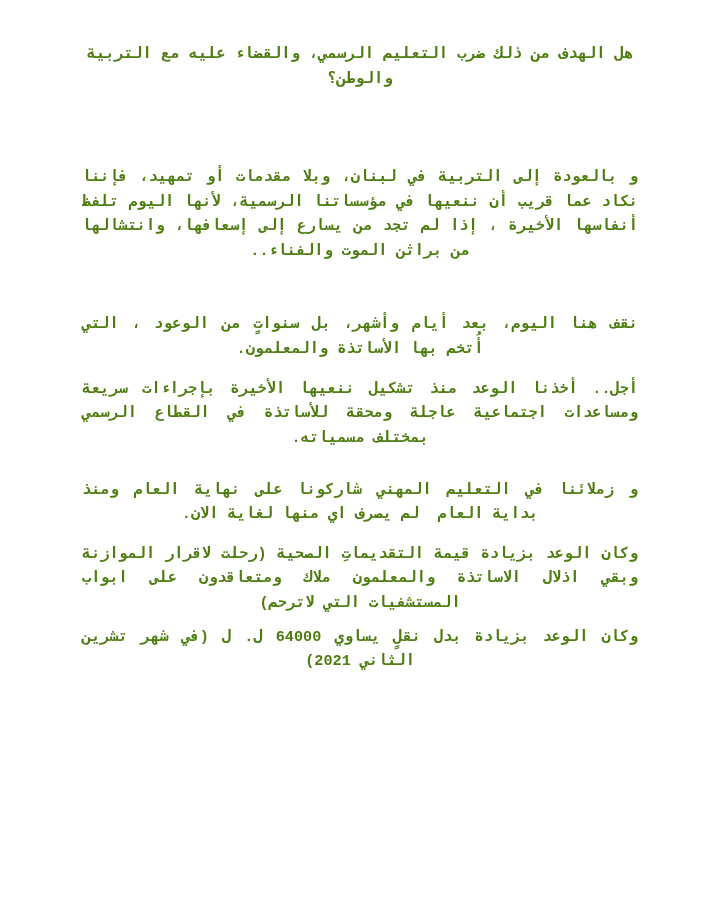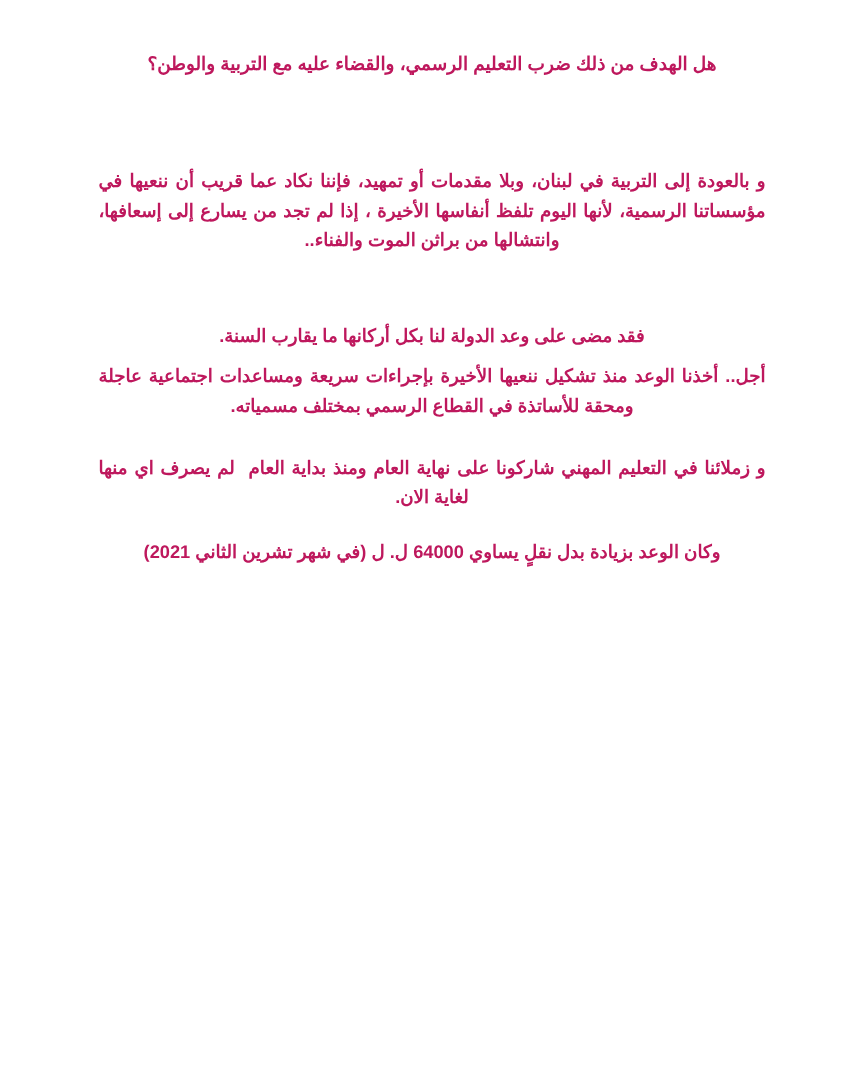--- a/index.html
+++ b/index.html
@@ -19,22 +19,22 @@
     width: 720px;
     height: 910px;
     background: #ffffff;
     box-sizing: border-box;
     padding: 42px 82px 10px 82px;
   }
   .doc-body {
     direction: rtl;
     text-align: justify;
     text-align-last: center;
-    color: #be185d;
-    font-family: Liberation Sans, sans-serif;
+    color: #4d7c0f;
+    font-family: Liberation Mono, monospace;
     font-size: 15.2px;
     line-height: 1.62;
     font-weight: 600;
   }
   .para {
     margin: 0 0 3px 0;
     text-align: justify;
     text-align-last: center;
     direction: rtl;
     unicode-bidi: isolate;
@@ -64,41 +64,42 @@
 
     <div class="gap-sm"></div>
 
 
     <div class="gap-sm"></div>
 
     <p class="para">و بالعودة إلى التربية في لبنان، وبلا مقدمات أو تمهيد، فإننا نكاد عما قريب أن ننعيها في مؤسساتنا الرسمية، لأنها اليوم تلفظ أنفاسها الأخيرة ، إذا لم تجد من يسارع إلى إسعافها، وانتشالها من براثن الموت والفناء..</p>
 
     <div class="gap-lg"></div>
 
+    <p class="para">نقف هنا اليوم، بعد أيام وأشهر، بل سنواتٍ من الوعود ، التي أُتخم بها الأساتذة والمعلمون.</p>
 
     <div class="gap-xs"></div>
 
-    <p class="para">فقد مضى على وعد الدولة لنا بكل أركانها ما يقارب السنة.</p>
 
     <div class="gap-xs"></div>
 
     <p class="para">أجل.. أخذنا الوعد منذ تشكيل ننعيها الأخيرة بإجراءات سريعة ومساعدات اجتماعية عاجلة ومحقة للأساتذة في القطاع الرسمي بمختلف مسمياته.</p>
 
     <div class="gap-sm"></div>
 
 
     <div class="gap-xs"></div>
 
 
     <div class="gap-xs"></div>
 
     <p class="para">و زملائنا في التعليم المهني شاركونا على نهاية العام ومنذ بداية العام  لم يصرف اي منها لغاية الان.</p>
 
     <div class="gap-sm"></div>
 
+    <p class="para">وكان الوعد بزيادة قيمة التقديماتِ الصحية (رحلت لاقرار الموازنة وبقي اذلال الاساتذة والمعلمون ملاك ومتعاقدون على ابواب المستشفيات التي لاترحم)</p>
 
     <div class="gap-xs"></div>
 
     <p class="para">وكان الوعد بزيادة بدل نقلٍ يساوي 64000 ل. ل (في شهر تشرين الثاني 2021)</p>
 
     <div class="gap-xs"></div>
 
 
   </div>
 </div>

